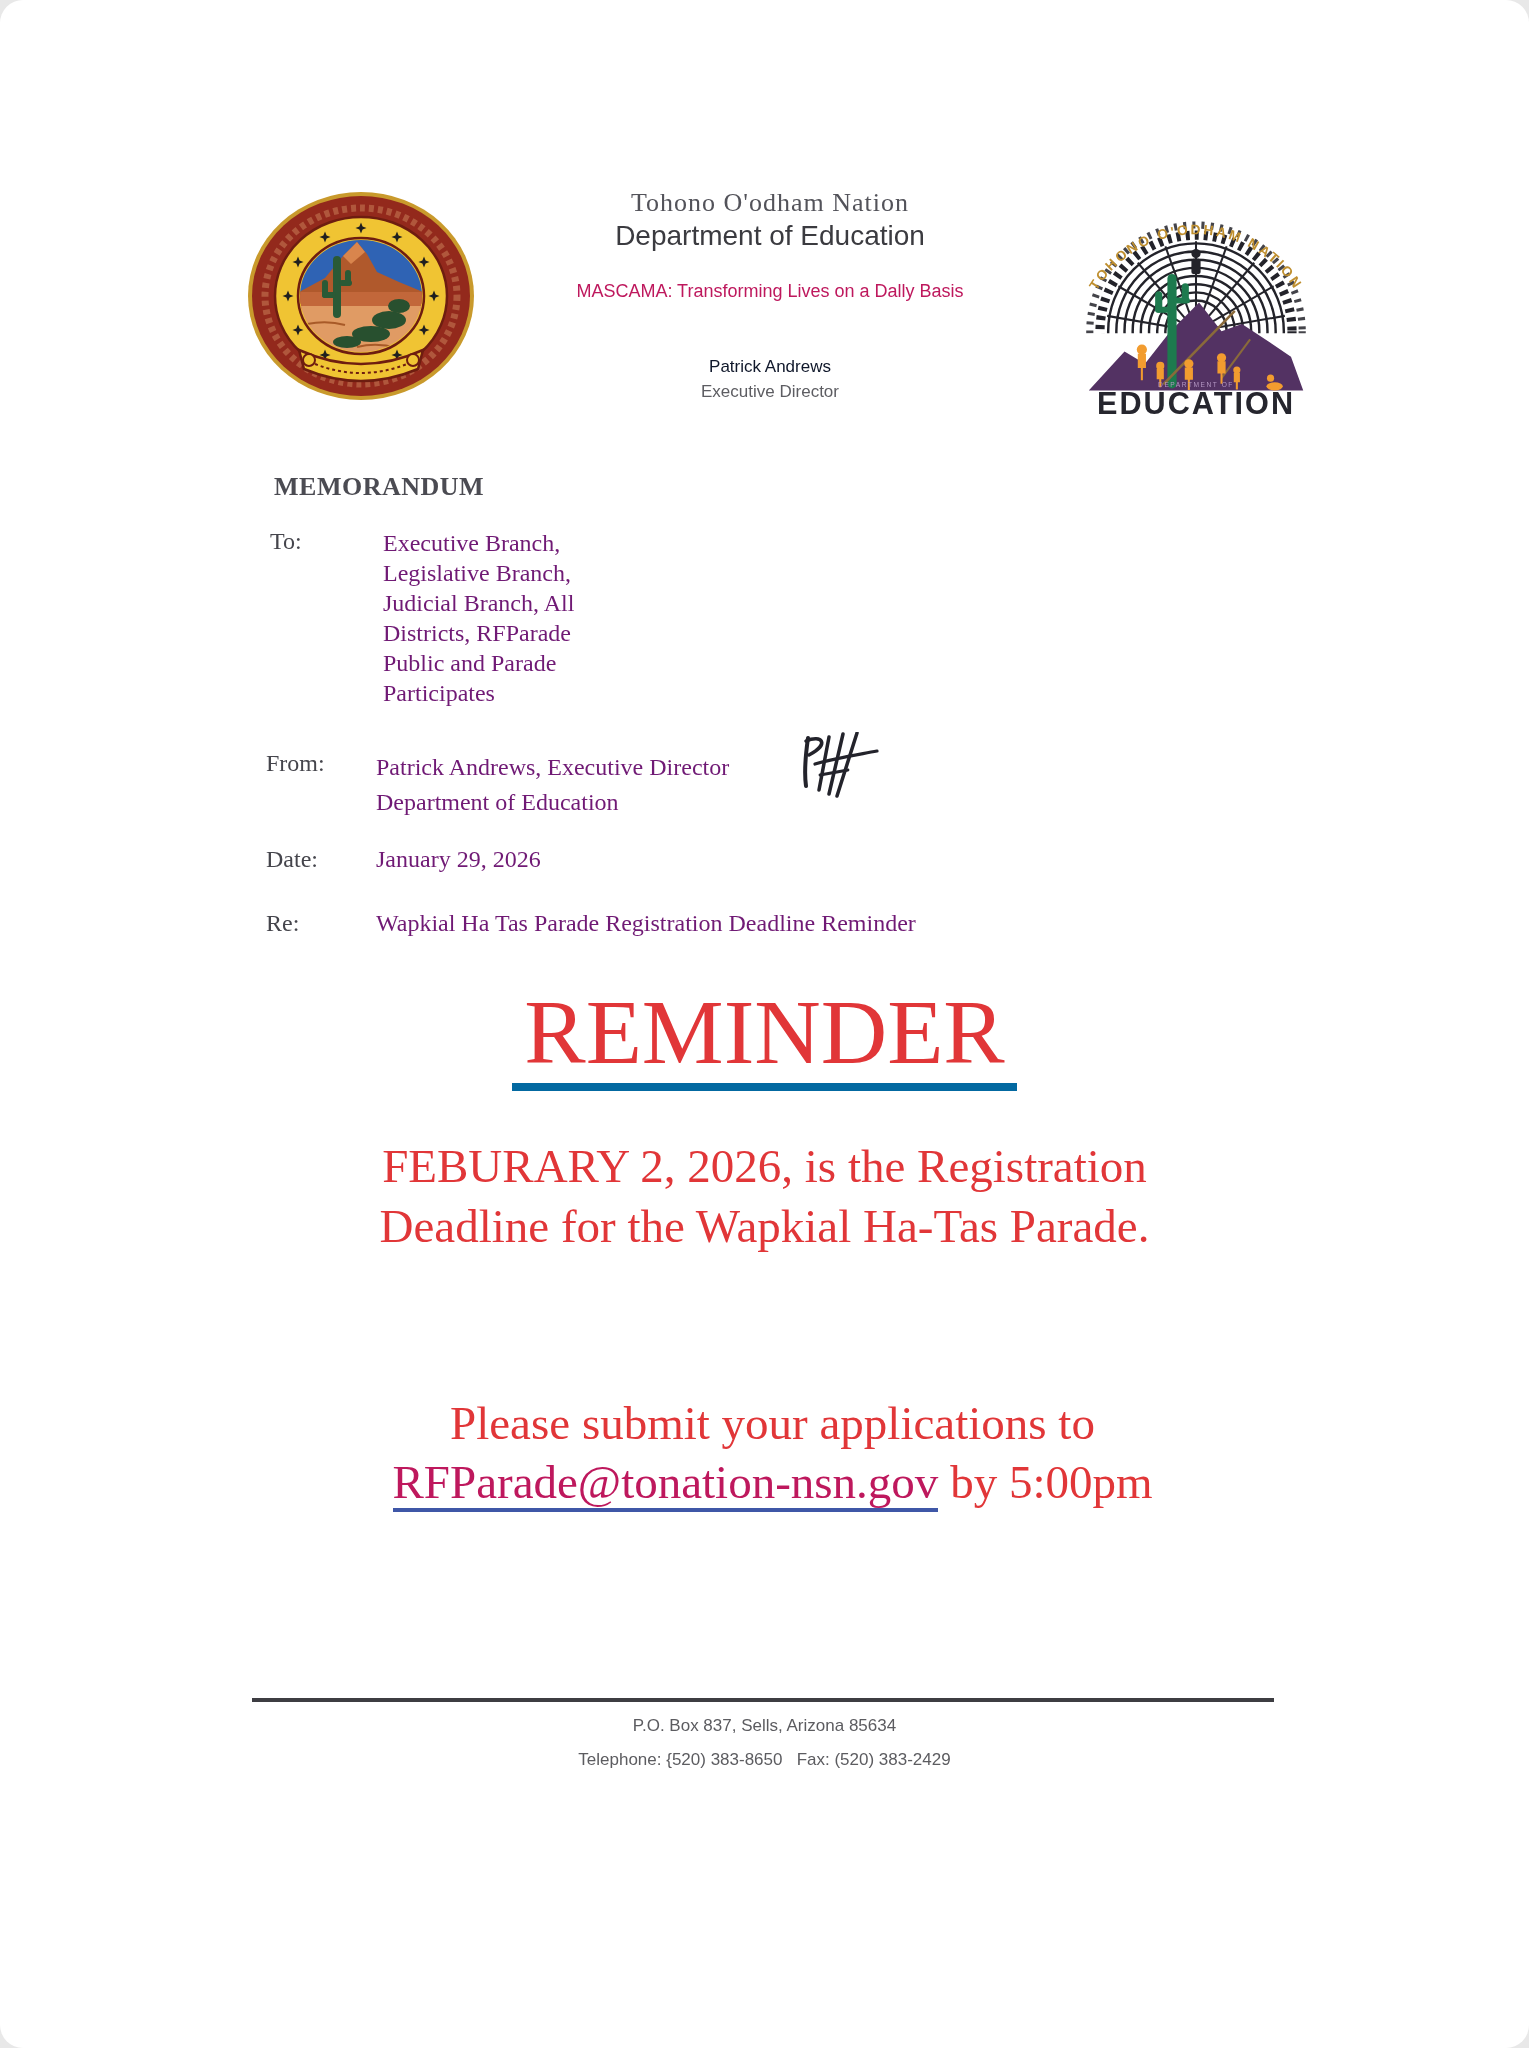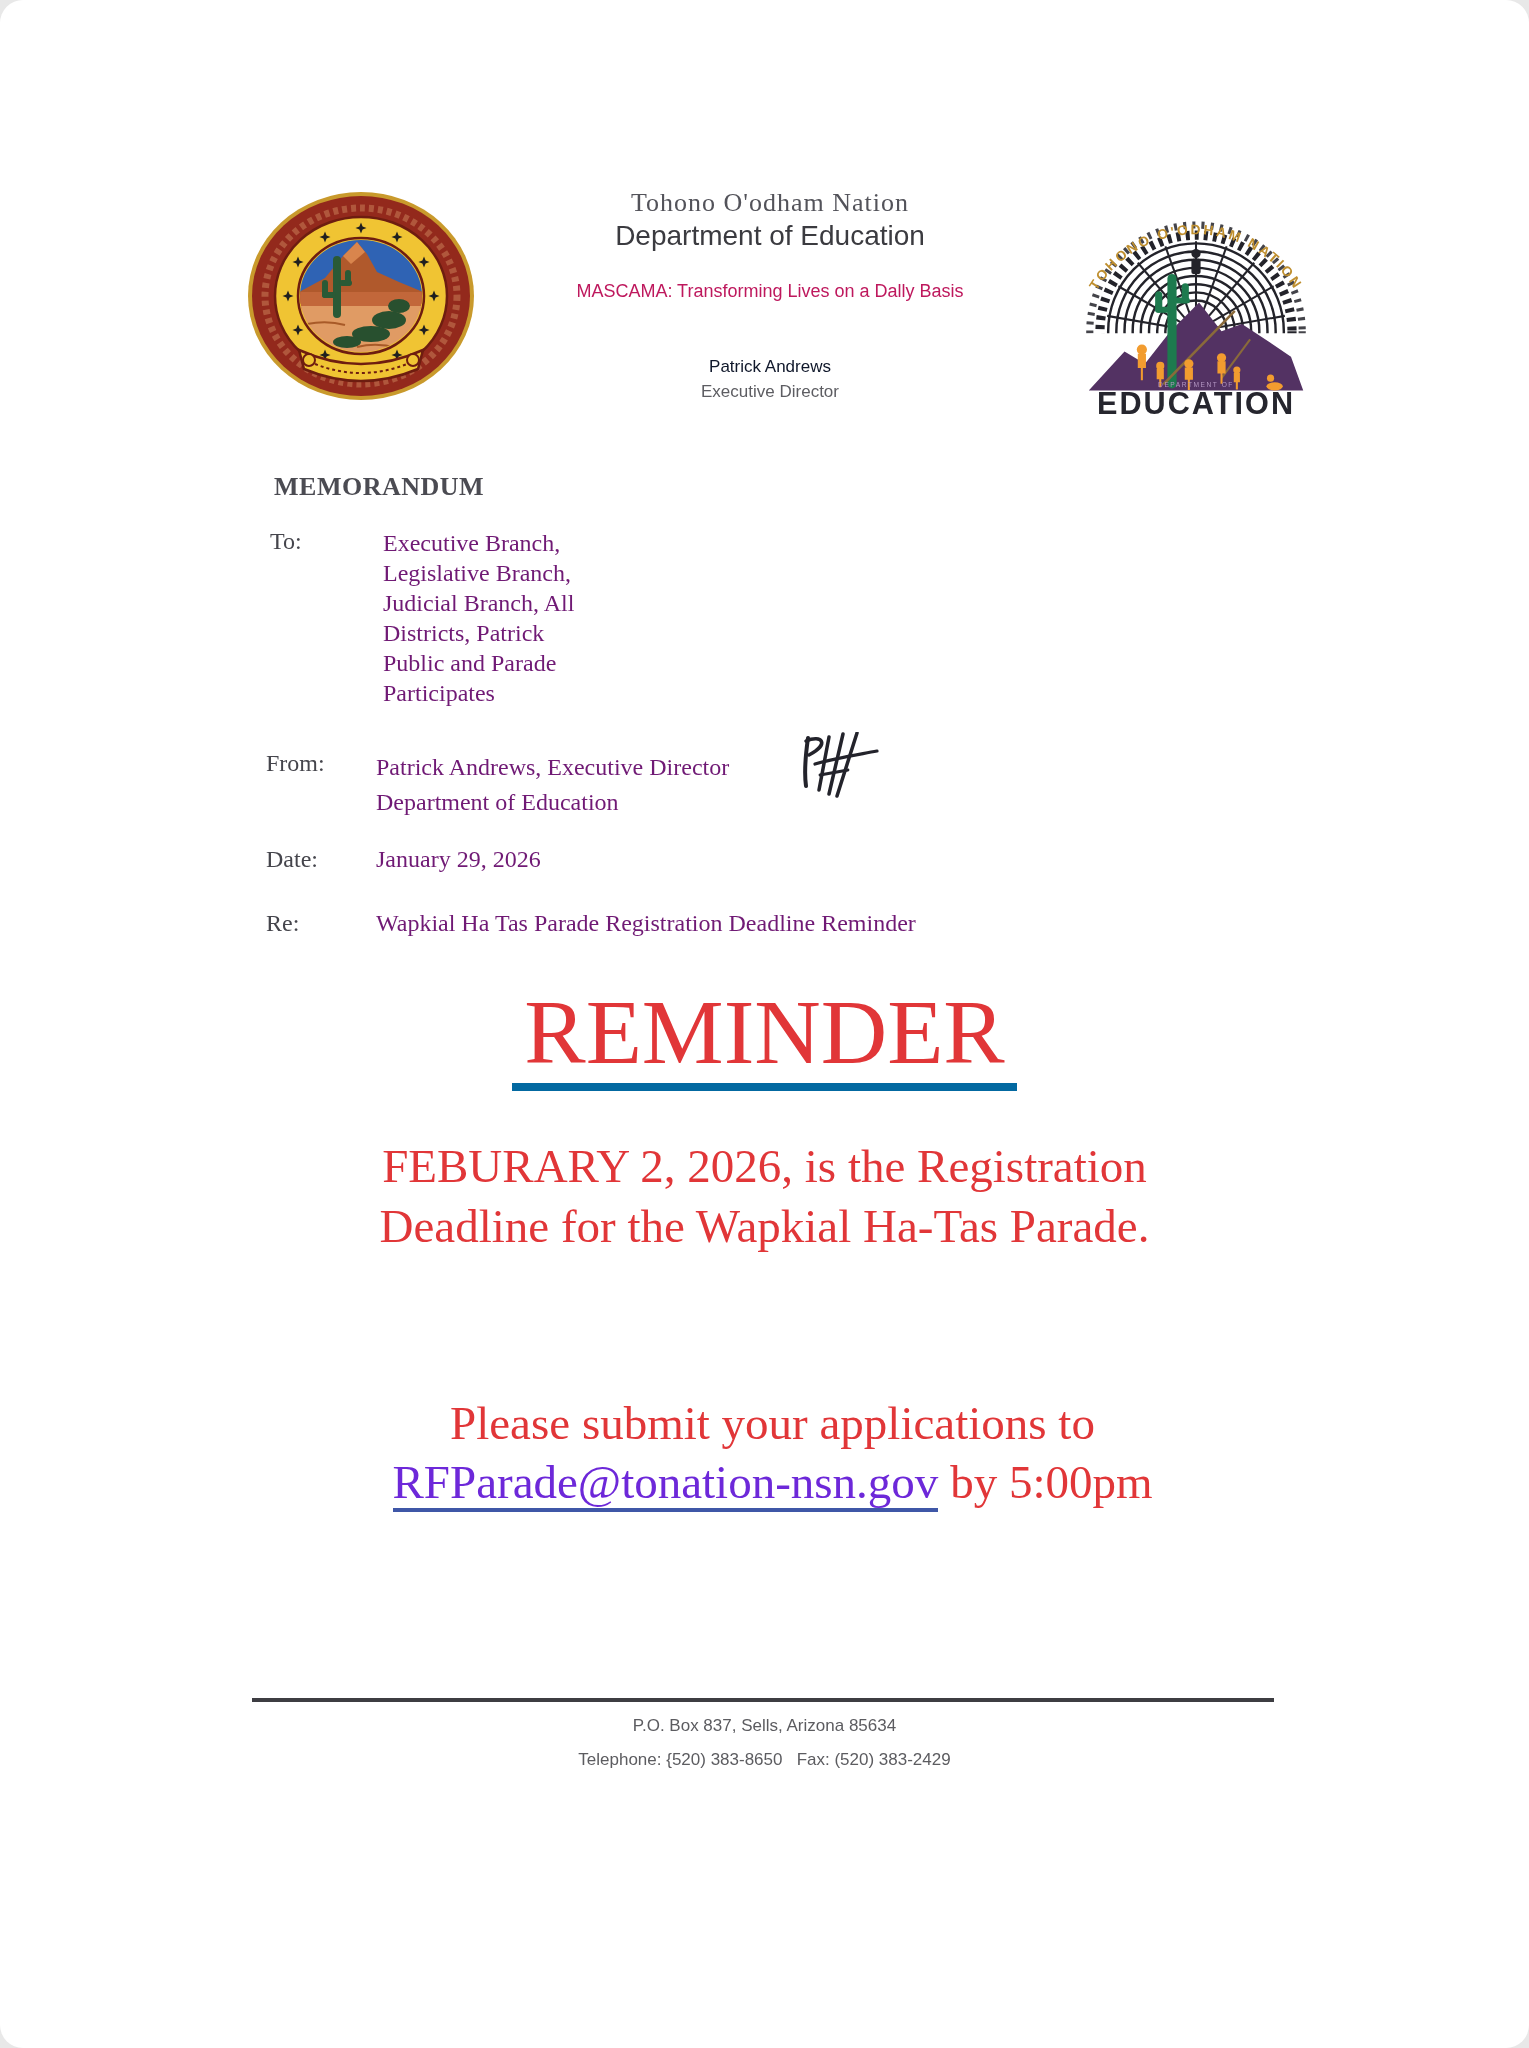--- a/index.html
+++ b/index.html
@@ -38,21 +38,21 @@
 
   
   .reminder-wrap { top:986px; }
   .reminder-title {
     display:inline-block; font-size:92px; line-height:1.0; color:#e13638;
     padding:0 12px 5px 12px; border-bottom:8px solid #0369a1;
   }
   .red-lines { top:1136px; font-size:47px; line-height:60px; color:#e13638; }
   .submit-block { top:1394px; font-size:47px; line-height:59px; color:#e13638;padding-left:16px; }
   .email-link {
-    color:#6d28d9; text-decoration:none; border-bottom:4px solid #3f57a7; cursor:pointer;
+    color:#be185d; text-decoration:none; border-bottom:4px solid #3f57a7; cursor:pointer;
   }
   .disclaimer { top:1590px; font-size:28px; line-height:35px; color:#1d1d22; }
 
   
   .rule { left:252px; top:1698px; width:1022px; height:4px; background:#3d3d42; }
   .footer-line { font-family:"Liberation Sans", sans-serif; font-size:17px; color:#5c5c60; white-space:pre-wrap; }
   .footer-address { top:1716px; }
   .footer-phone   { top:1750px; }
 </style>
 </head>
@@ -198,21 +198,21 @@
     <text x="125" y="231" text-anchor="middle" font-family="Liberation Sans, sans-serif" font-size="30" font-weight="bold" letter-spacing="2" fill="#26262e">EDUCATION</text>
   </svg>
 
   <div class="abs memo-heading">MEMORANDUM</div>
 
   <div class="abs memo-label to-label">To:</div>
   <div class="abs memo-value to-values">
     <div>Executive Branch,</div>
     <div>Legislative Branch,</div>
     <div>Judicial Branch, All</div>
-    <div>Districts, Patrick</div>
+    <div>Districts, RFParade</div>
     <div>Public and Parade</div>
     <div>Participates</div>
   </div>
 
   <div class="abs memo-label from-label">From:</div>
   <div class="abs memo-value from-values">
     <div>Patrick Andrews, Executive Director</div>
     <div>Department of Education</div>
   </div>
 

